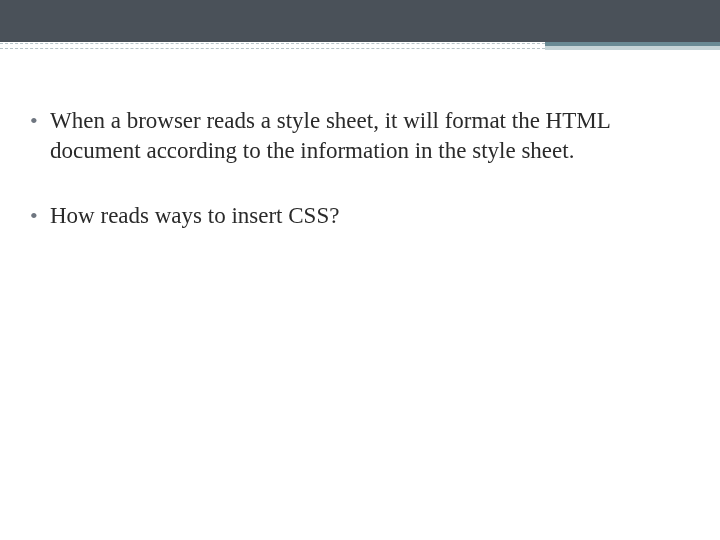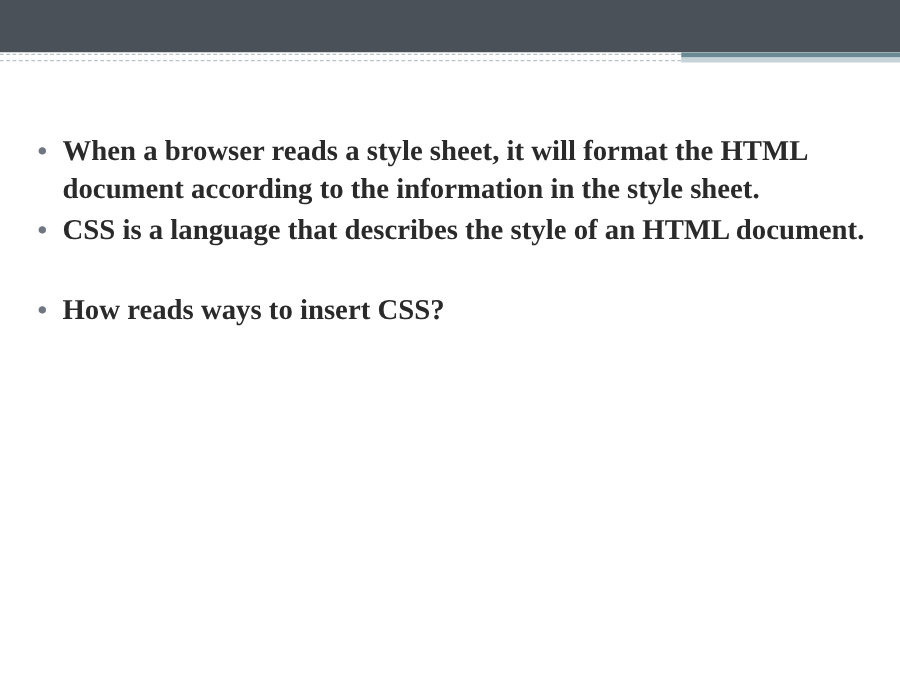--- a/index.html
+++ b/index.html
@@ -42,21 +42,20 @@
   ul.bullets {
     list-style: none;
   }
   ul.bullets li {
     position: relative;
     padding-left: 22px;
     font-size: 23px;
     line-height: 1.32;
     color: #2a2a2a;
     margin-bottom: 2px;
-    font-weight: bold;
   }
   ul.bullets li::before {
     content: "•";
     position: absolute;
     left: 2px;
     top: 0;
     color: #6f7680;
     font-size: 22px;
     line-height: 1.32;
   }
@@ -73,17 +72,16 @@
   <div class="accent-dashes"></div>
   <div class="accent-solid">
     <div class="top"></div>
     <div class="bot"></div>
   </div>
 </div>
 
 <div class="content">
   <ul class="bullets">
     <li>When a browser reads a style sheet, it will format the HTML document according to the information in the style sheet.</li>
-    <li>CSS is a language that describes the style of an HTML document.</li>
     <li class="spacer"></li>
     <li>How reads ways to insert CSS?</li>
   </ul>
 </div>
 
 </body></html>

